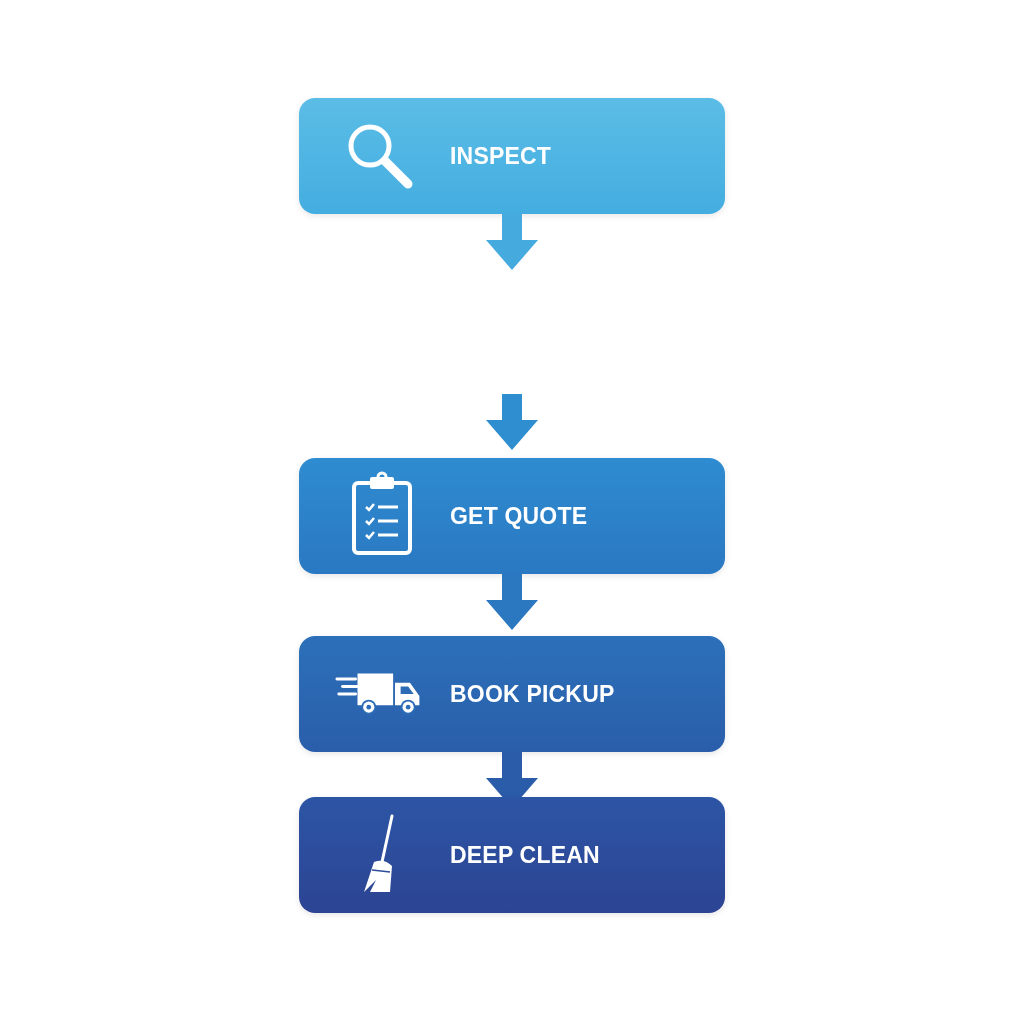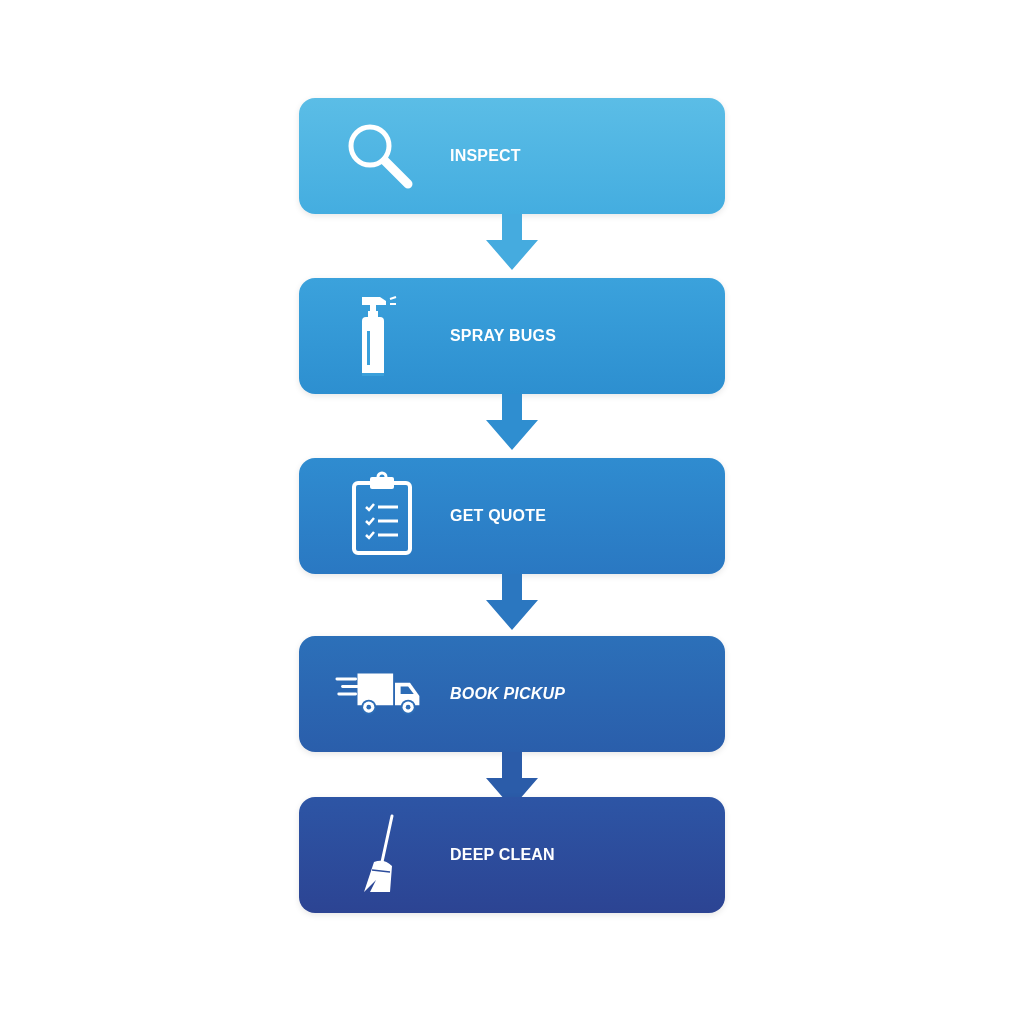--- a/index.html
+++ b/index.html
@@ -22,32 +22,32 @@
     position: absolute; left: 36px; top: 50%;
     transform: translateY(-50%);
     width: 90px; height: 90px;
     display: flex; align-items: center; justify-content: center;
   }
   .step .label {
     position: absolute; left: 151px; top: 50%;
     transform: translateY(-50%);
     color: #ffffff;
     font-weight: bold;
-    font-size: 16px;
+    font-size: 23px;
     letter-spacing: 0.2px;
     white-space: nowrap;
   }
   .arrow {
     position: absolute;
     left: 484px; width: 56px; height: 56px;
   }
   #s1 { top: 98px;  background: linear-gradient(180deg, #5bbde6 0%, #44ade0 100%); }
   #s2 { top: 278px; background: linear-gradient(180deg, #3ba2dc 0%, #2d8fd0 100%); }
   #s3 { top: 458px; background: linear-gradient(180deg, #2f8cd0 0%, #2a78c2 100%); }
-  #s4 { top: 636px; background: linear-gradient(180deg, #2c70b9 0%, #2a5eab 100%); font-style: italic; }
+  #s4 { top: 636px; background: linear-gradient(180deg, #2c70b9 0%, #2a5eab 100%); }
   #s5 { top: 797px; background: linear-gradient(180deg, #2d55a5 0%, #2c4493 100%); }
   #a1 { top: 214px; }
   #a2 { top: 394px; }
   #a3 { top: 574px; }
   #a4 { top: 752px; }
 </style>
 </head>
 <body>
 
 <div class="flow">
@@ -60,34 +60,20 @@
         <line x1="44" y1="44" x2="50" y2="50" stroke="#fff" stroke-width="5"></line>
       </svg>
     </span>
     <span class="label">INSPECT</span>
   </div>
 
   <svg class="arrow" id="a1" viewBox="0 0 56 56">
     <polygon points="18,0 38,0 38,26 54,26 28,56 2,26 18,26" fill="#45abdf"></polygon>
   </svg>
 
-  <div class="step" id="s2">
-    <span class="icon">
-      <svg width="80" height="90" viewBox="0 0 80 90">
-        <path d="M22 6 H40 L46 10 V14 H36 V20 H30 V14 H22 Z" fill="#fff"></path>
-        <rect x="28" y="20" width="10" height="8" fill="#fff"></rect>
-        <path d="M22 30 Q22 26 26 26 H40 Q44 26 44 30 V84 H22 Z" fill="#fff"></path>
-        <rect x="27" y="40" width="3" height="34" fill="#3aa0db"></rect>
-        <rect x="22" y="82" width="22" height="3" fill="#3aa0db"></rect>
-        <line x1="50" y1="8" x2="56" y2="6" stroke="#fff" stroke-width="2"></line>
-        <line x1="50" y1="13" x2="56" y2="13" stroke="#fff" stroke-width="2"></line>
-      </svg>
-    </span>
-    <span class="label">SPRAY BUGS</span>
-  </div>
 
   <svg class="arrow" id="a2" viewBox="0 0 56 56">
     <polygon points="18,0 38,0 38,26 54,26 28,56 2,26 18,26" fill="#2f8ed0"></polygon>
   </svg>
 
   <div class="step" id="s3">
     <span class="icon">
       <svg width="80" height="90" viewBox="0 0 80 90">
         <rect x="14" y="12" width="56" height="70" rx="4" fill="none" stroke="#fff" stroke-width="4"></rect>
         <rect x="30" y="6" width="24" height="12" rx="2" fill="#fff"></rect>

